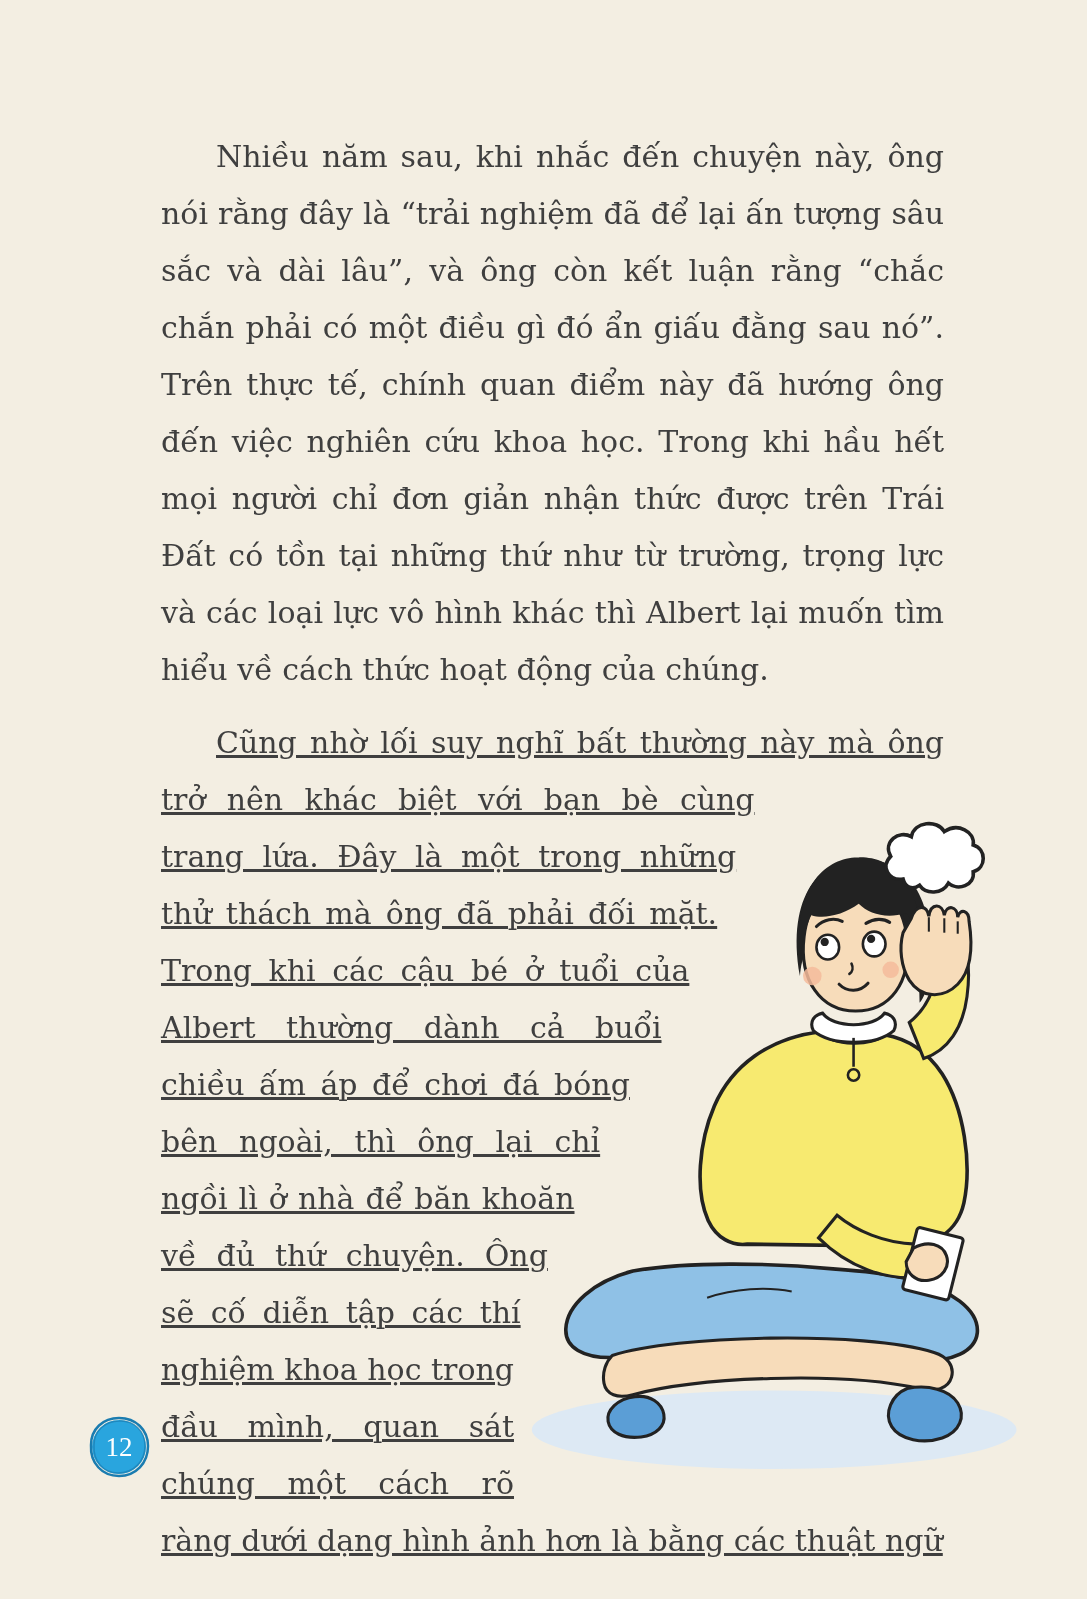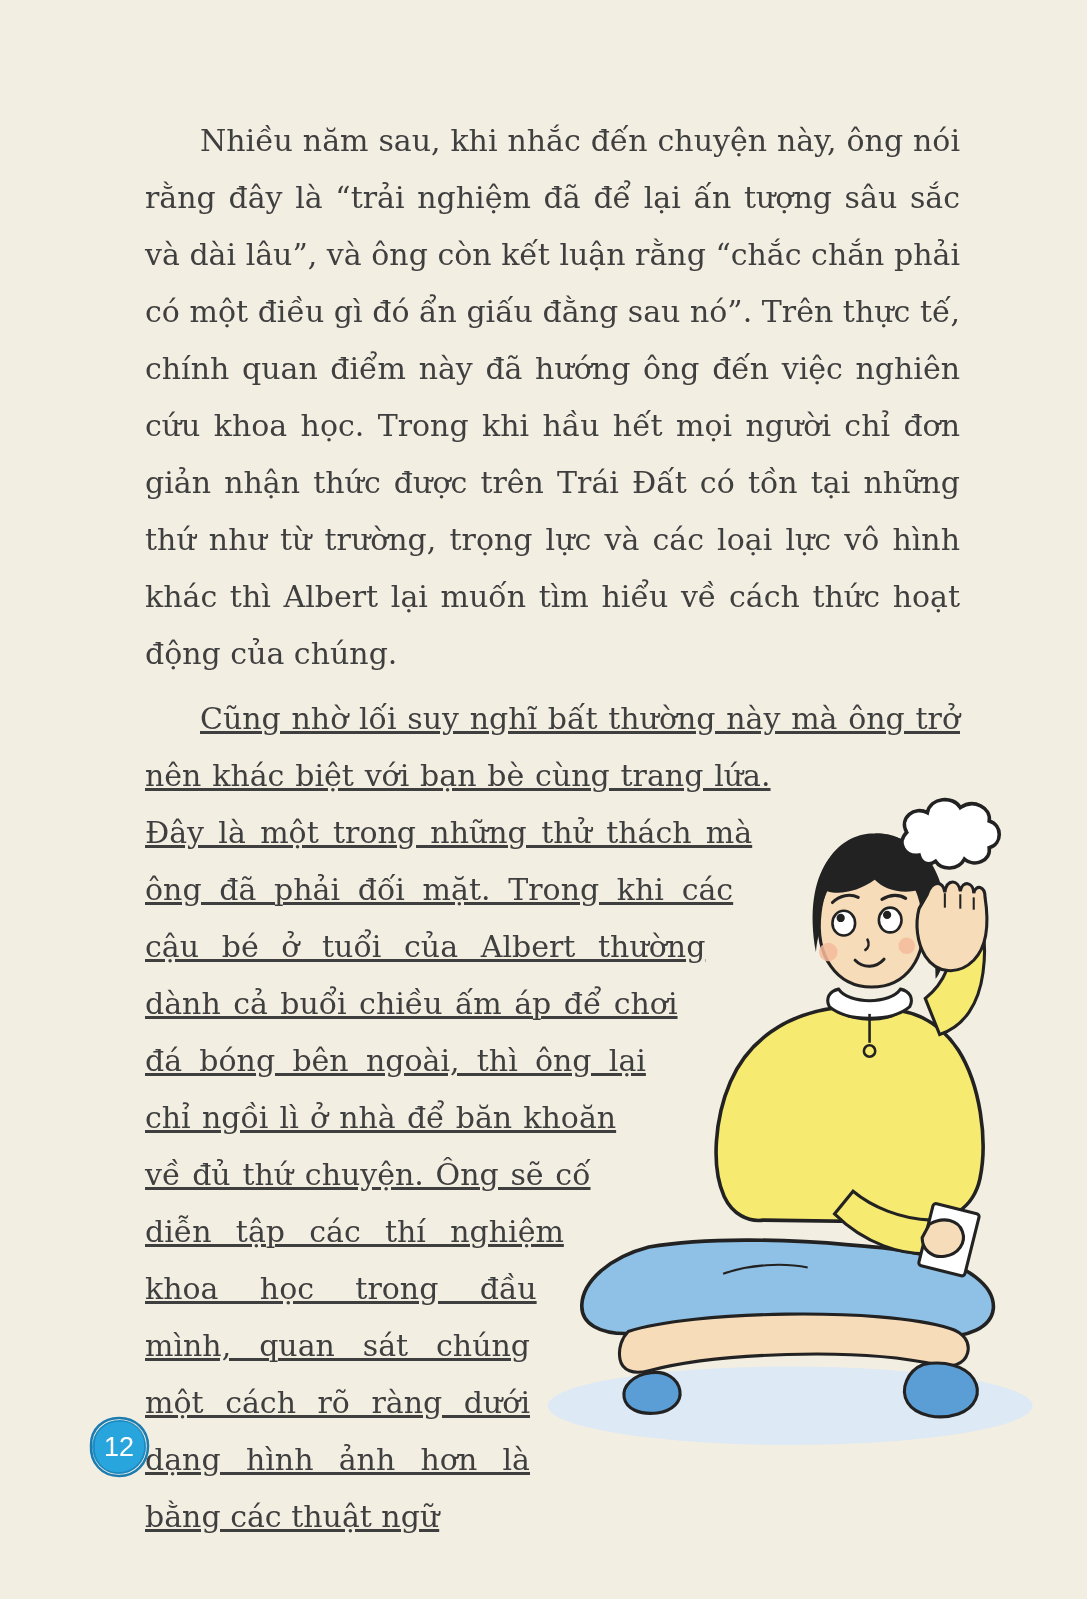--- a/index.html
+++ b/index.html
@@ -18,21 +18,21 @@
     position: absolute;
     top: 112px;
     left: 145px;
     width: 815px;
     font-size: 30px;
     line-height: 57px;
     text-align: justify;
   }
   .content p {
     text-indent: 55px;
-    margin: 0;
+    margin: 16px;
   }
   .content p.para-2 { margin-top: 8px; text-decoration: underline; }
   
   .illu-float {
     float: right;
     width: 420px;
     height: 650px;
     margin: 112px 0 0 10px;
     position: relative;
     shape-outside: polygon(248px 0px, 420px 0px, 420px 650px, 0px 650px, 0px 545px, 55px 430px, 100px 330px, 148px 245px, 210px 118px) border-box;
@@ -54,21 +54,21 @@
     height: 70px;
   }
   .page-badge svg { position: absolute; inset: 0; overflow: visible; }
   .page-badge .num {
     position: absolute;
     inset: 0;
     display: flex;
     align-items: center;
     justify-content: center;
     color: #ffffff;
-    font-family: Liberation Sans, sans-serif;
+    font-family: Liberation Serif, serif;
     font-size: 27px;
   }
 </style>
 </head>
 <body>
 
 <div class="page">
 
   <div class="content">
     <p class="para-1">

